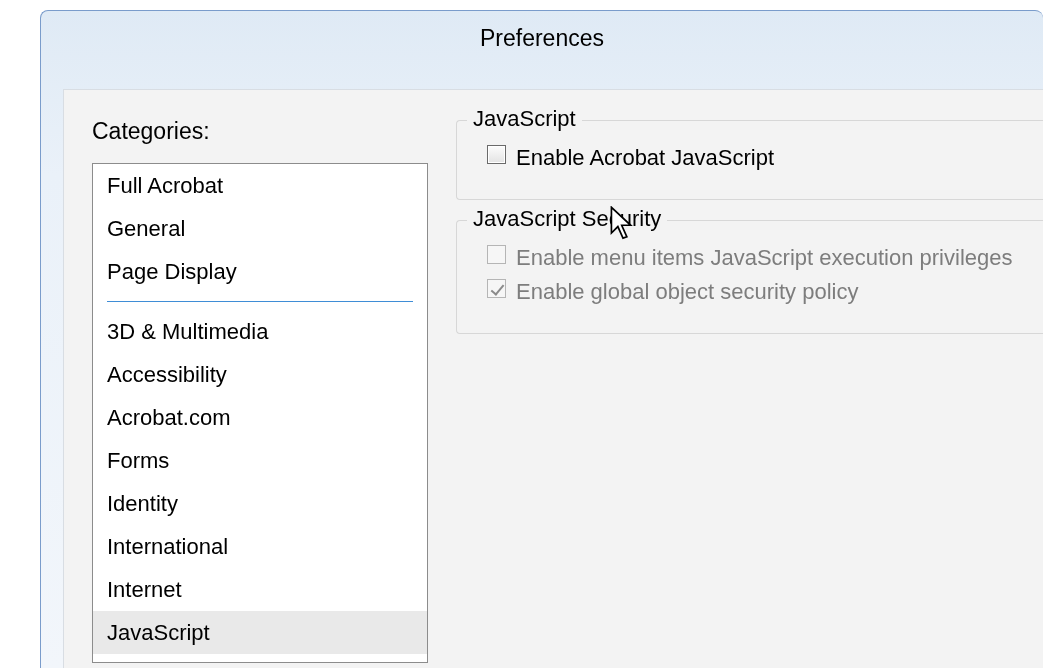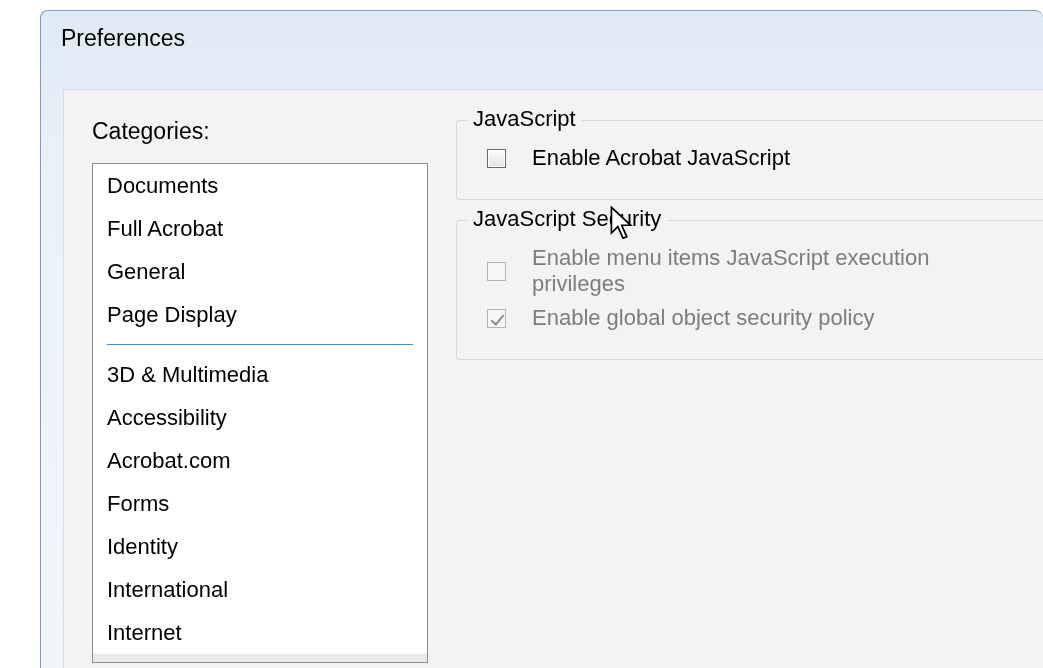--- a/index.html
+++ b/index.html
@@ -21,20 +21,21 @@
       border: 1px solid #7a9ccb;
       border-top-left-radius: 8px;
       border-top-right-radius: 8px;
       border-right: none;
       border-bottom: none;
     }
     .title-bar {
       padding: 14px 20px 10px 20px;
       font-size: 23px;
       color: #000;
+      text-align: center;
     }
     .content-area {
       position: absolute;
       top: 78px;
       left: 22px;
       right: 0;
       bottom: 0;
       background: #f3f3f3;
       border: 1px solid #d8dde3;
       border-right: none;
@@ -89,22 +90,21 @@
       position: absolute;
       top: -15px;
       left: 10px;
       background: #f3f3f3;
       padding: 0 6px;
       font-size: 22px;
       color: #000;
     }
     .checkbox-row {
       display: flex;
-      align-items: center;
-      gap: 26px;
+      gap: 10px;
       padding: 4px 0;
     }
     .checkbox {
       width: 19px;
       height: 19px;
       border: 1px solid #888;
       background: linear-gradient(to bottom, #f5f5f5, #e8e8e8);
       flex-shrink: 0;
       position: relative;
     }
@@ -145,21 +145,20 @@
 </head>
 <body>
 
 <div class="window">
   <div class="title-bar">Preferences</div>
 
   <div class="content-area">
     <div class="sidebar">
       <div class="categories-label">Categories:</div>
       <div class="categories-list">
-        <div class="cat-item">Documents</div>
         <div class="cat-item">Full Acrobat</div>
         <div class="cat-item">General</div>
         <div class="cat-item">Page Display</div>
         <hr class="cat-divider">
         <div class="cat-item">3D &amp; Multimedia</div>
         <div class="cat-item">Accessibility</div>
         <div class="cat-item">Acrobat.com</div>
         <div class="cat-item">Forms</div>
         <div class="cat-item">Identity</div>
         <div class="cat-item">International</div>

